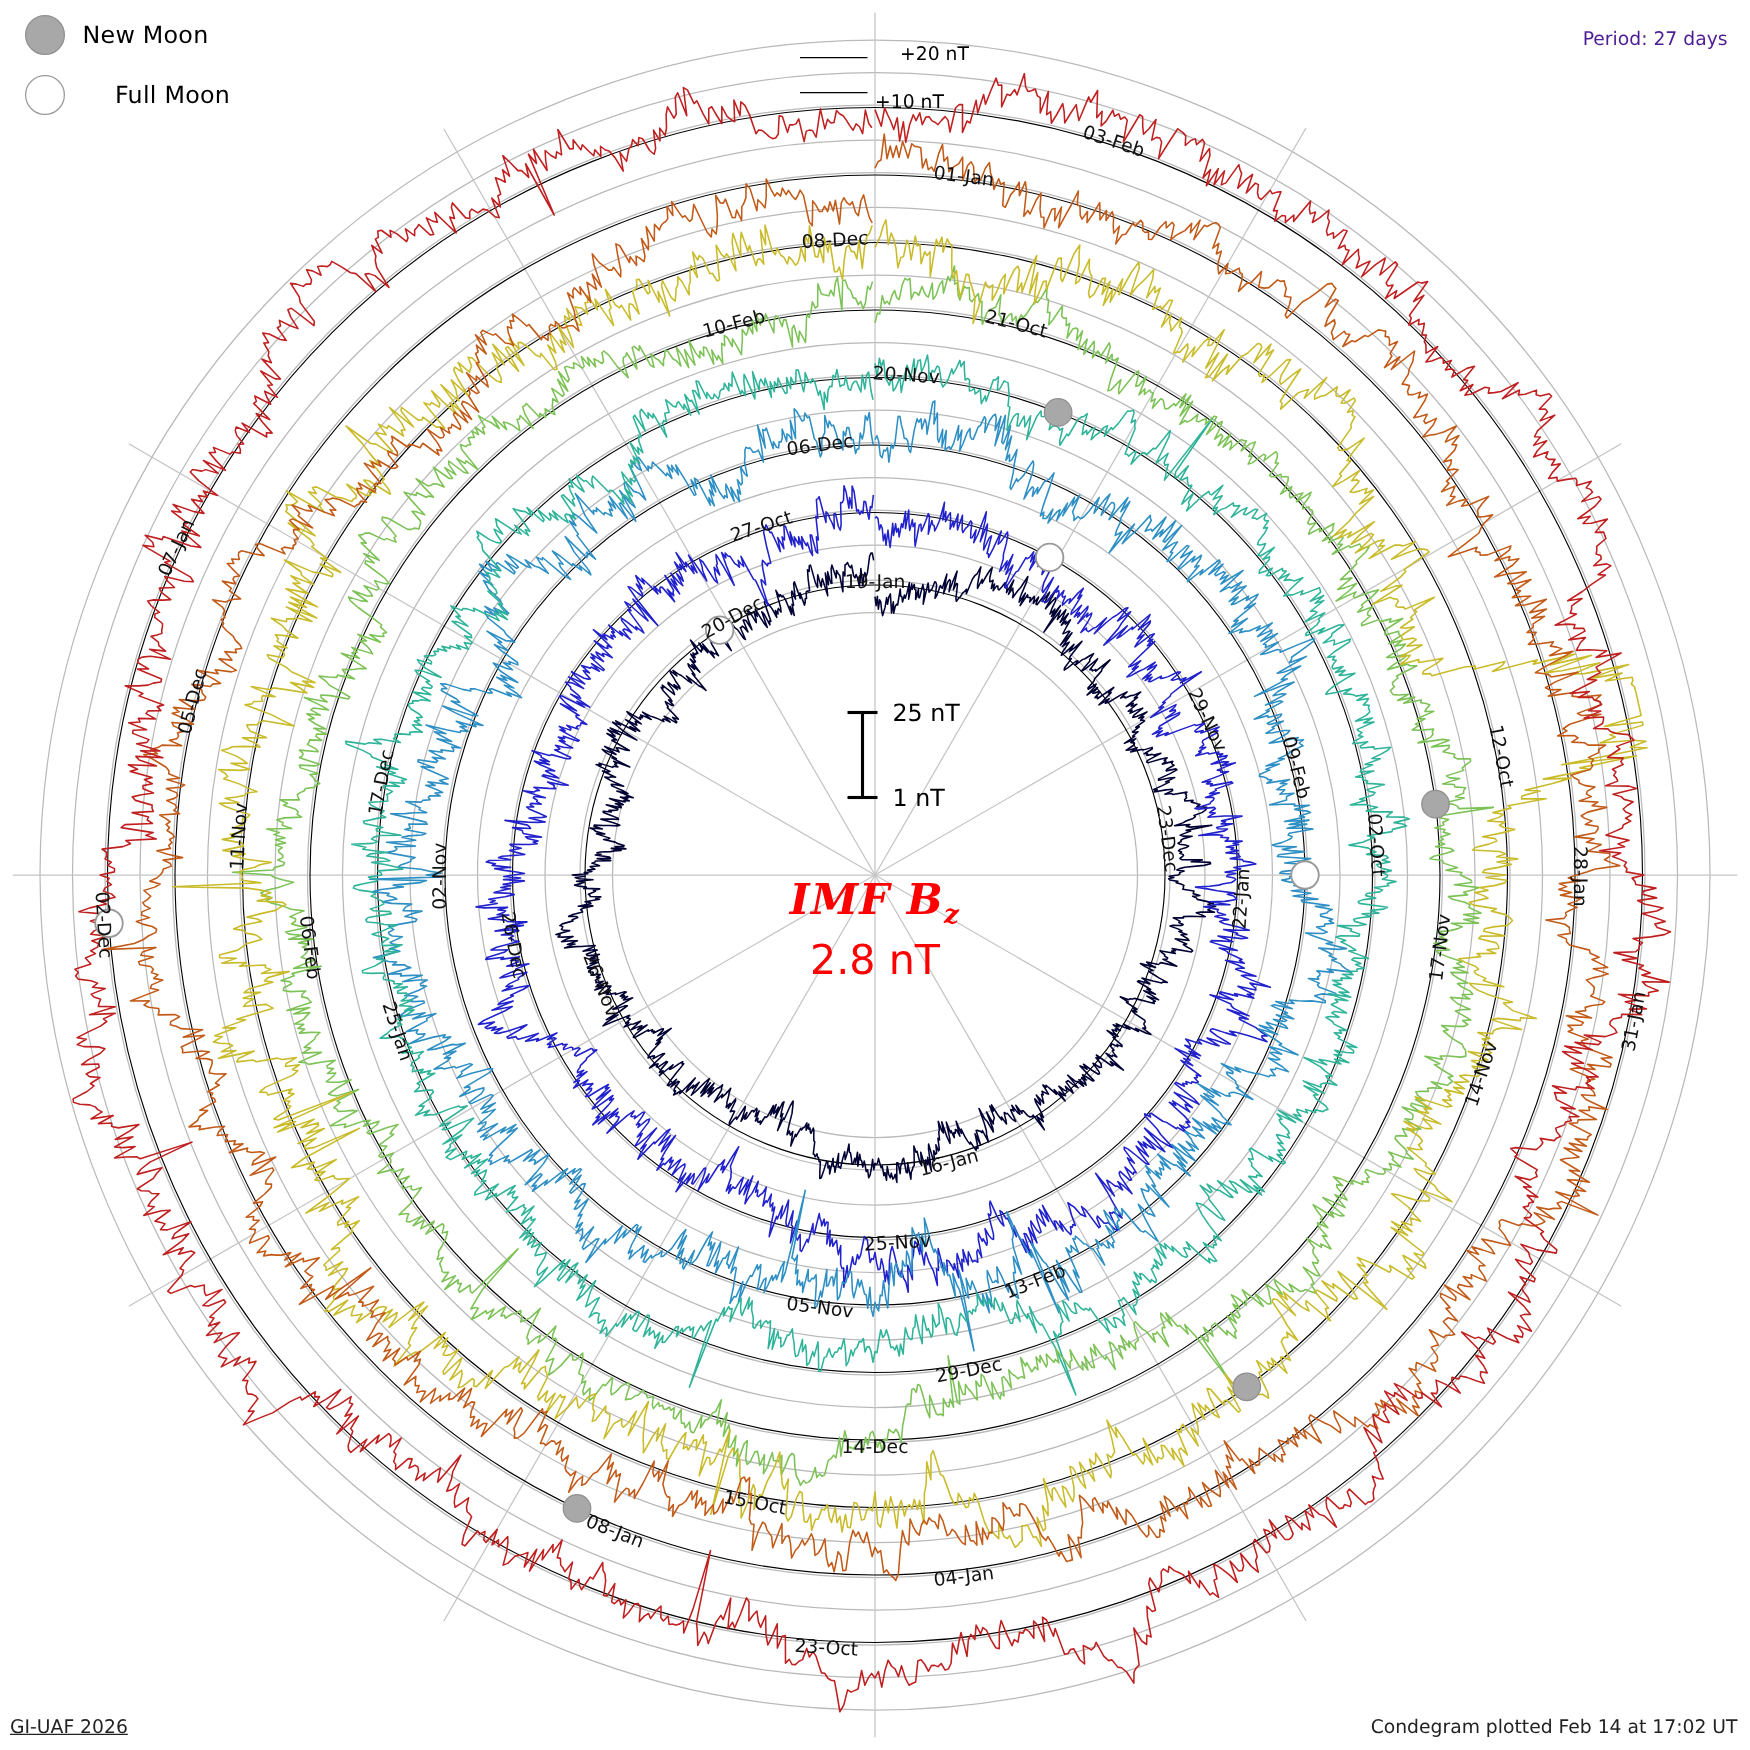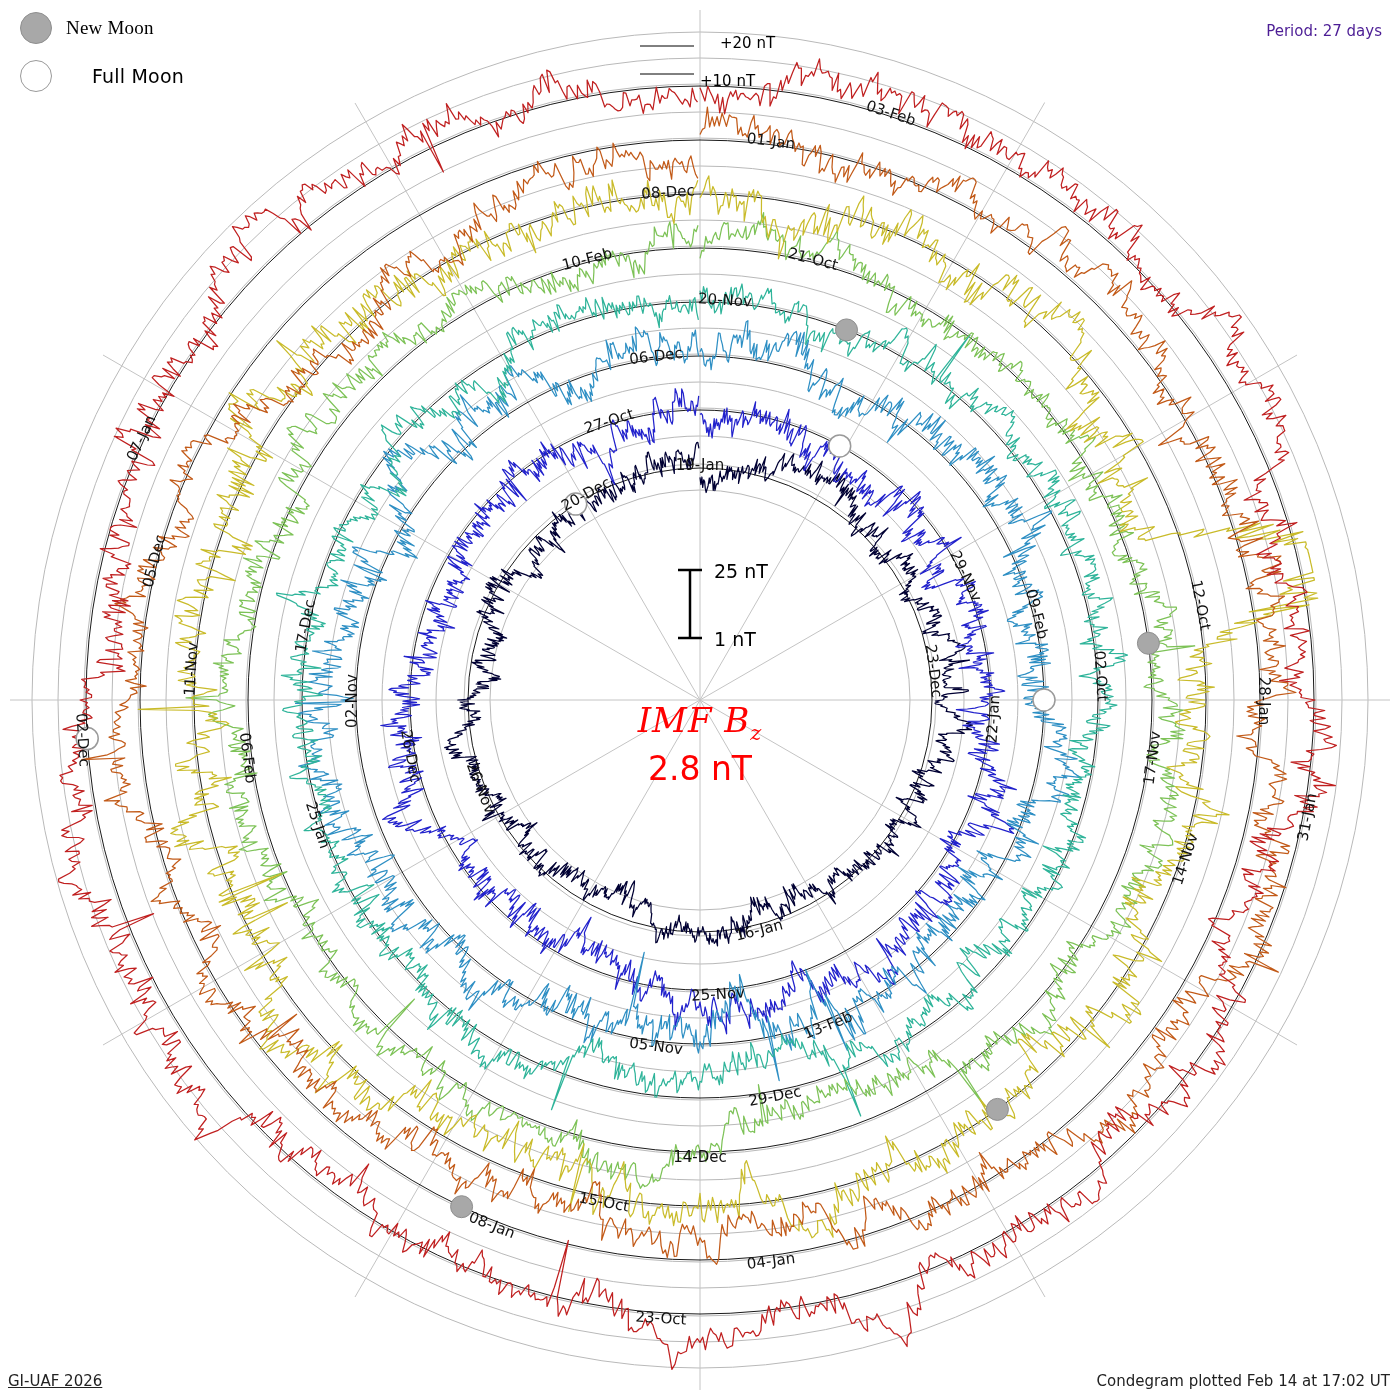--- a/index.html
+++ b/index.html
@@ -1,31 +1,31 @@
 <!DOCTYPE html>
 <html><head>
 <meta charset="utf-8">
 <style>
   html,body{margin:0;padding:0;background:#ffffff;}
   body{width:1400px;height:1400px;position:relative;overflow:hidden;
        font-family:"DejaVu Sans","Liberation Sans",sans-serif;color:#000;}
   .abs{position:absolute;}
-  #legend-newmoon{left:20px;top:12px;font-family:Liberation Serif, serif;}
+  #legend-newmoon{left:20px;top:12px;}
   #legend-fullmoon{left:20px;top:60px;gap:40px;}
   .legend-row{display:flex;align-items:center;gap:14px;}
   .moon-swatch{width:30px;height:30px;border-radius:50%;display:block;}
   .moon-new{background:#a8a8a8;border:1px solid #8f8f8f;}
   .moon-full{background:#ffffff;border:1.5px solid #9a9a9a;}
   .legend-label{font-size:19px;color:#000;letter-spacing:.2px;}
   #period-label{right:18px;top:22px;font-size:15px;color:#4c1d95;}
   #footer-left{left:8px;bottom:10px;font-size:15px;color:#222;text-decoration:underline;}
   #footer-right{right:10px;bottom:10px;font-size:15px;color:#222;}
   #center-block{left:0;right:0;top:700px;text-align:center;color:#ff0000;}
   #imf-title{font-family:"DejaVu Serif","Liberation Serif",serif;font-style:italic;
-             font-size:34px;font-weight:400;letter-spacing:1px;}
+             font-size:34px;font-weight:700;letter-spacing:1px;}
   #imf-title sub{font-size:21px;font-style:italic;}
   #imf-value{font-size:33px;margin-top:4px;font-family:"DejaVu Sans","Liberation Sans",sans-serif;}
   #latest-time{font-size:26px;margin-top:52px;}
   #latest-date{font-size:26px;margin-top:2px;}
   #scalebar{left:672px;top:560px;width:160px;height:100px;}
   .scale-txt{font-size:19px;color:#000;}
   #ring-labels div{position:absolute;font-size:15px;color:#111;white-space:nowrap;
                    transform-origin:0 50%;}
   .axislab{position:absolute;font-size:15px;color:#000;white-space:nowrap;}
   svg{position:absolute;left:0;top:0;}

